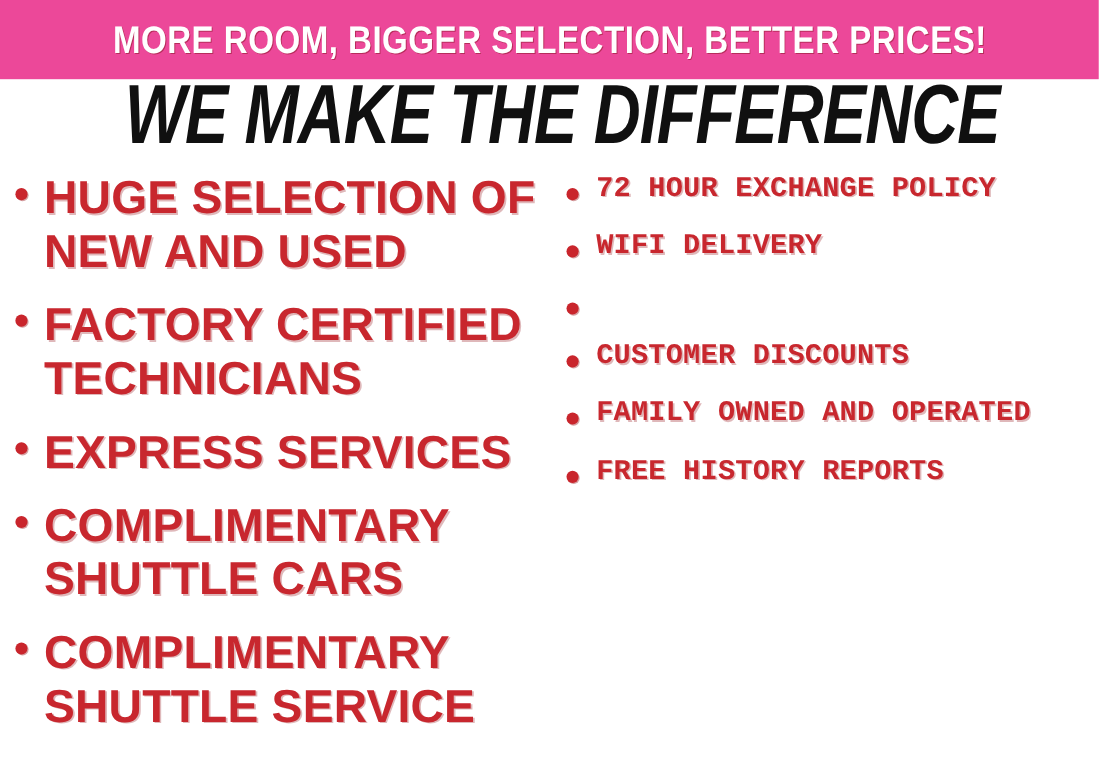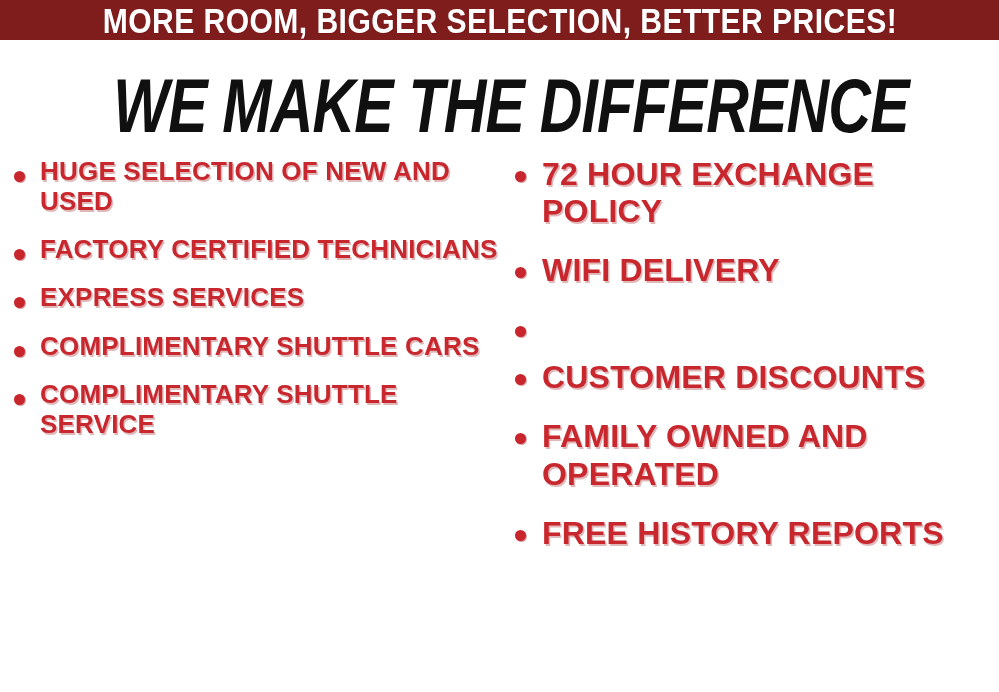--- a/index.html
+++ b/index.html
@@ -18,22 +18,22 @@
     background: #ffffff;
     overflow: hidden;
   }
 
   
   .banner {
     position: absolute;
     left: 0;
     top: 0;
     width: 999px;
-    height: 40px;
-    background: #7f1d1d;
+    height: 72px;
+    background: #ec4899;
     display: flex;
     align-items: center;
     justify-content: center;
   }
   .banner-text {
     color: #ffffff;
     font-family: "Liberation Sans", sans-serif;
     font-weight: bold;
     font-size: 35px;
     line-height: 1;
@@ -95,26 +95,26 @@
     border-radius: 50%;
     background: #c9252c;
     margin-top: 15px;
     margin-right: 15px;
     box-shadow: 1px 1px 0 rgba(150,20,25,0.40);
   }
   .bullet-text {
     color: #c8272e;
     font-family: "Liberation Sans", sans-serif;
     font-weight: bold;
-    font-size: 26px;
+    font-size: 42px;
     line-height: 1.16;
     letter-spacing: 0.2px;
     text-shadow: 1.5px 1.5px 0 rgba(150,20,25,0.30);
   }
-  .col-right .bullet-text { font-size: 32px; }
+  .col-right .bullet-text { font-size: 26px; font-family: Liberation Mono, monospace; }
   .col-right .bullet-item { margin-bottom: 22px; }
   .col-right .bullet-dot { margin-right: 16px; }
 </style>
 </head>
 <body>
 
 <div id="ad">
 
   <div class="banner">
     <div class="banner-text">MORE ROOM, BIGGER SELECTION, BETTER PRICES!</div>

